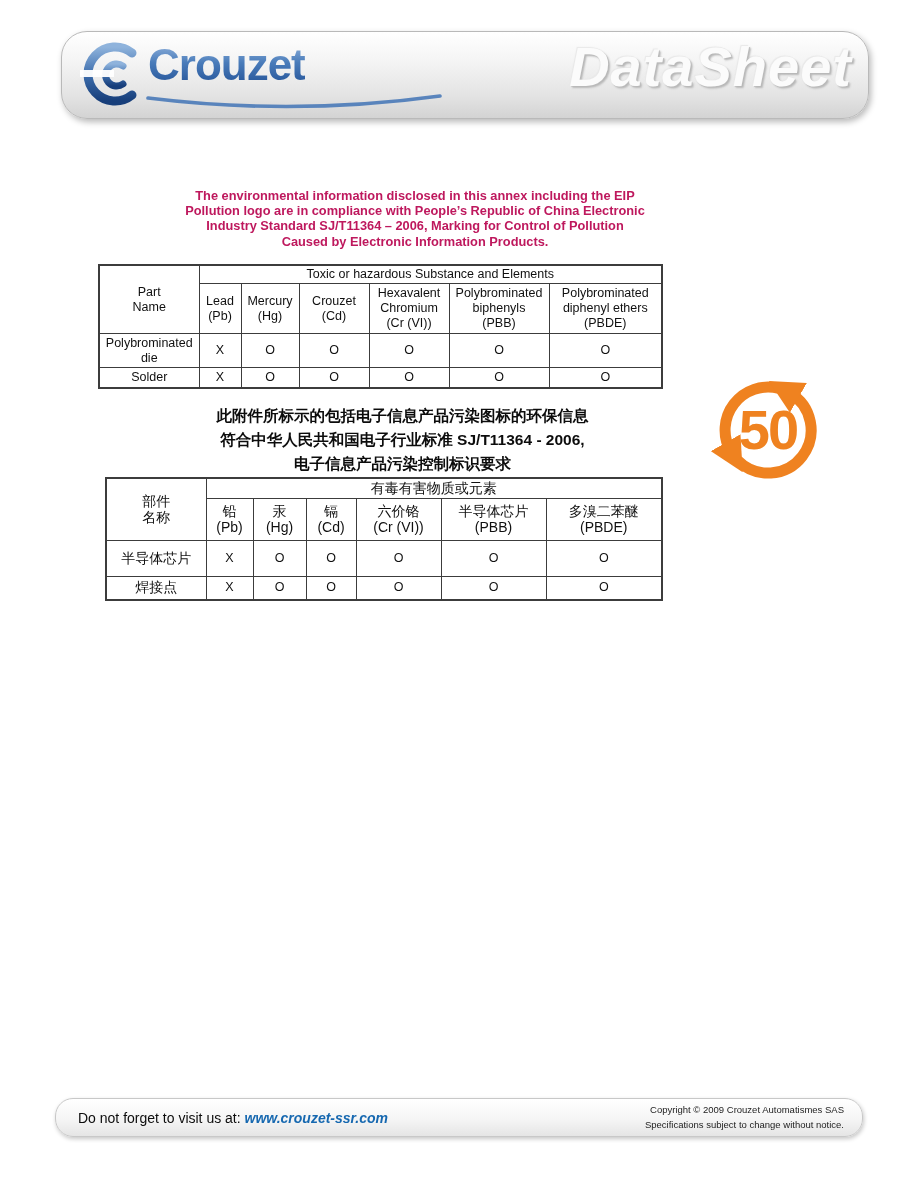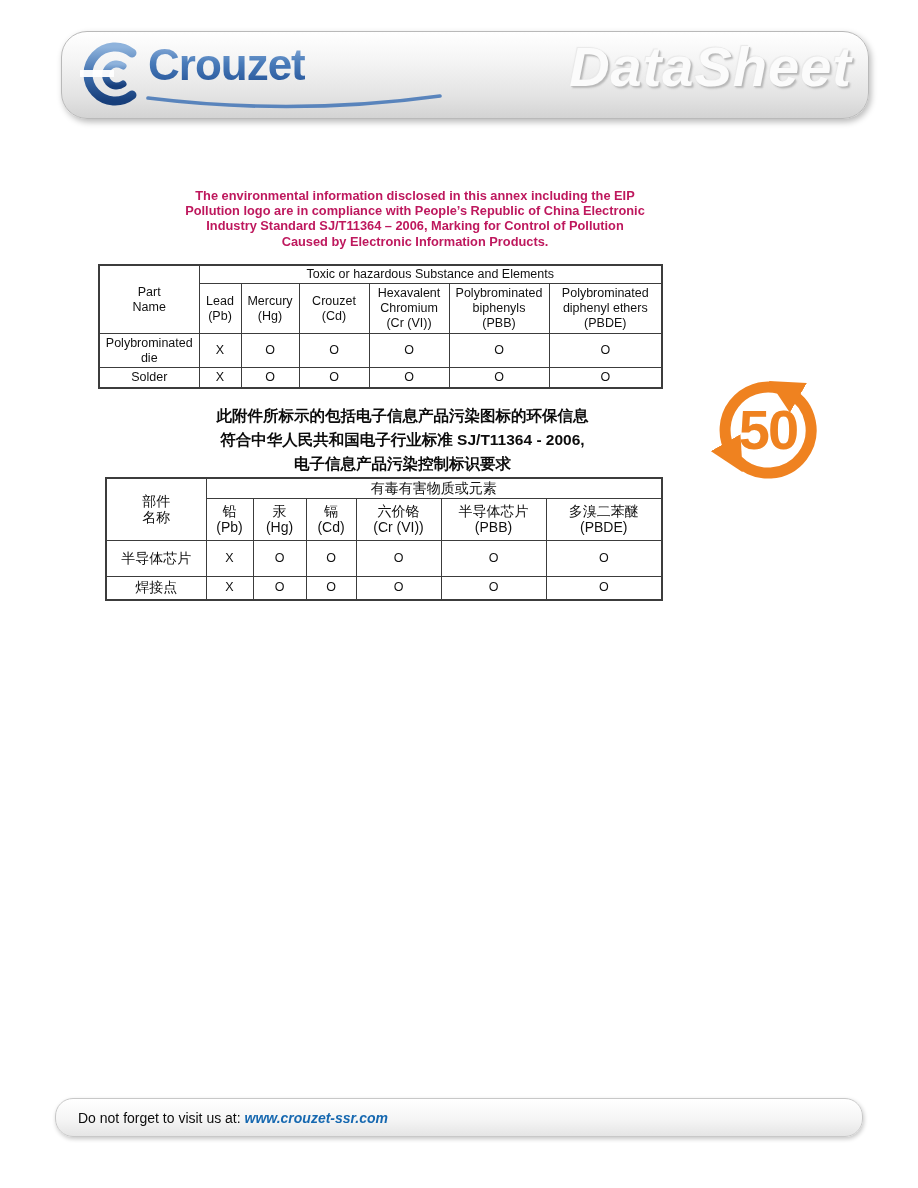--- a/index.html
+++ b/index.html
@@ -250,15 +250,19 @@
       <td>O</td>
     </tr>
   </tbody>
     </table>
 
   <div class="footer">
     <div class="visit">
       <span>Do not forget to visit us at: </span>
       <a href="#">www.crouzet-ssr.com</a>
     </div>
+    <div class="copyright">
+      <div>Copyright © 2009 Crouzet Automatismes SAS</div>
+      <div>Specifications subject to change without notice.</div>
+    </div>
   </div>
 
 </div>
 
 </body></html>

